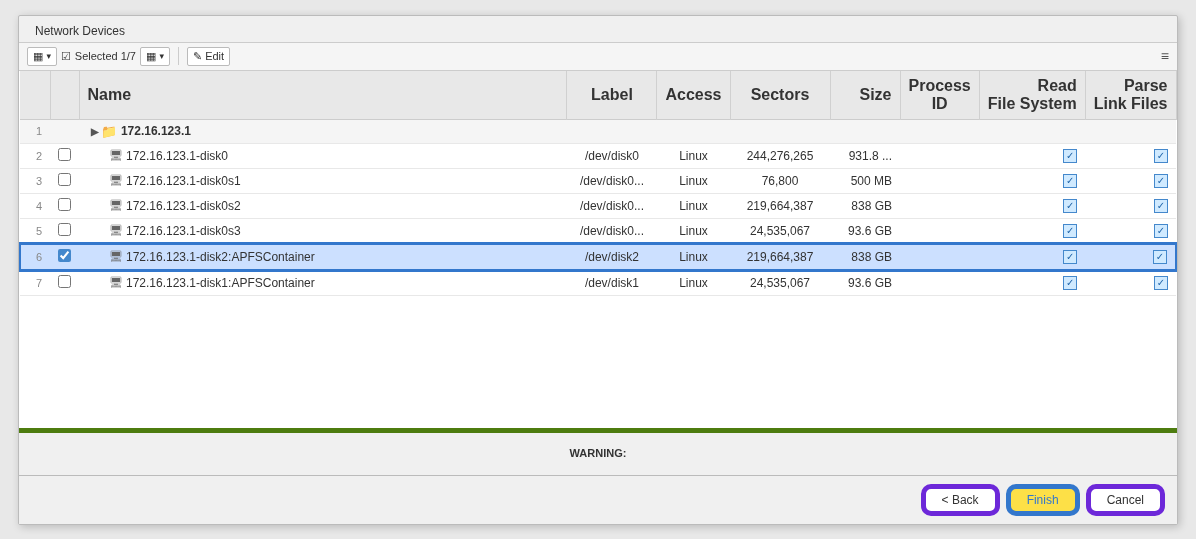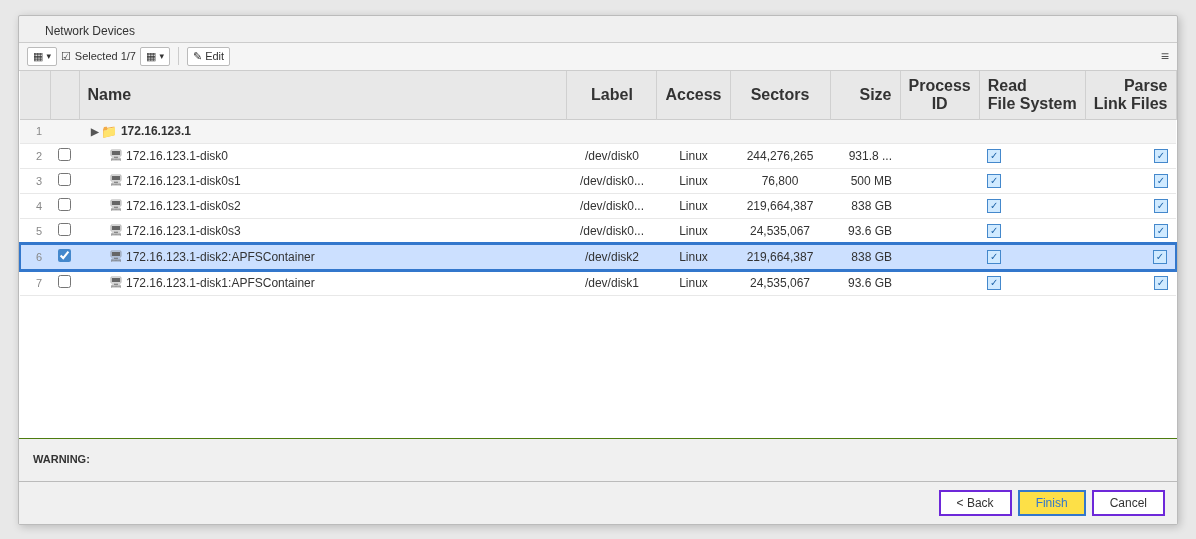--- a/index.html
+++ b/index.html
@@ -20,21 +20,21 @@
       border-radius: 2px;
       width: 1160px;
       height: 510px;
       display: flex;
       flex-direction: column;
       box-shadow: 2px 2px 8px rgba(0,0,0,0.2);
     }
     .dialog-title {
       font-size: 12px;
       color: #333;
-      padding: 8px 12px 4px 26px;
+      padding: 8px 12px 4px 16px;
       font-weight: normal;
     }
     .toolbar {
       display: flex;
       align-items: center;
       padding: 4px 8px;
       border-bottom: 1px solid #ccc;
       border-top: 1px solid #ccc;
       background: #f5f5f5;
       gap: 4px;
@@ -121,21 +121,21 @@
     .check-col {
       width: 24px;
       text-align: center;
     }
     .name-col { min-width: 280px; }
     .label-col { text-align: center; width: 90px; }
     .access-col { text-align: center; width: 65px; margin-left: 29px; }
     .sectors-col { text-align: center; width: 100px; }
     .size-col { text-align: right; width: 70px; }
     .processid-col { text-align: center; width: 70px; }
-    .readfs-col { text-align: left; width: 80px; }
+    .readfs-col { text-align: right; width: 80px; }
     .parselinkfiles-col { text-align: right; width: 80px; }
     input[type="checkbox"] {
       width: 13px;
       height: 13px;
       accent-color: #4488cc;
       cursor: pointer;
     }
     .check-icon {
       display: inline-flex;
       align-items: center;
@@ -158,40 +158,41 @@
       font-size: 11px;
     }
     .name-indent-0 { padding-left: 4px; display: flex; align-items: center; font-weight: bold; }
     .name-indent-1 { padding-left: 22px; display: flex; align-items: center; }
     .group-row td { background: #f5f5f5; }
     .warning-section {
       padding: 12px 14px;
       color: #333;
       font-size: 11px;
       line-height: 1.6;
-      border-top: 1px solid #4d7c0f;
+      border-top: 5px solid #4d7c0f;
+      text-align: center;
     }
     .warning-section .warning-title {
       font-weight: bold;
     }
     .footer {
       display: flex;
       justify-content: flex-end;
       align-items: center;
       gap: 6px;
       padding: 8px 12px;
       border-top: 1px solid #bbb;
       background: #f0f0f0;
     }
     .footer-btn {
       padding: 4px 16px;
       font-size: 12px;
-      border: 2px solid #6d28d9;
+      border: 5px solid #6d28d9;
       background: #fff;
-      border-radius: 0;
+      border-radius: 10px;
       cursor: pointer;
       color: #333;
     }
     .footer-btn.primary {
       background: #fde047;
       border-color: #3377cc;
       color: #3377cc;
     }
     .pencil-icon { font-size: 11px; }
     .caret { font-size: 9px; }

